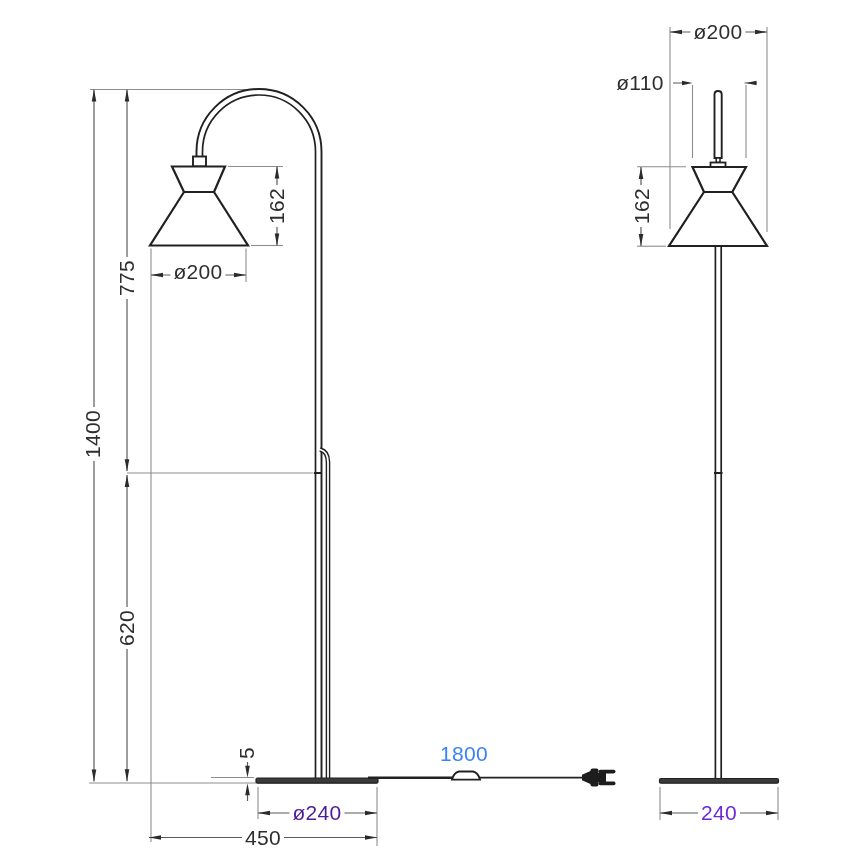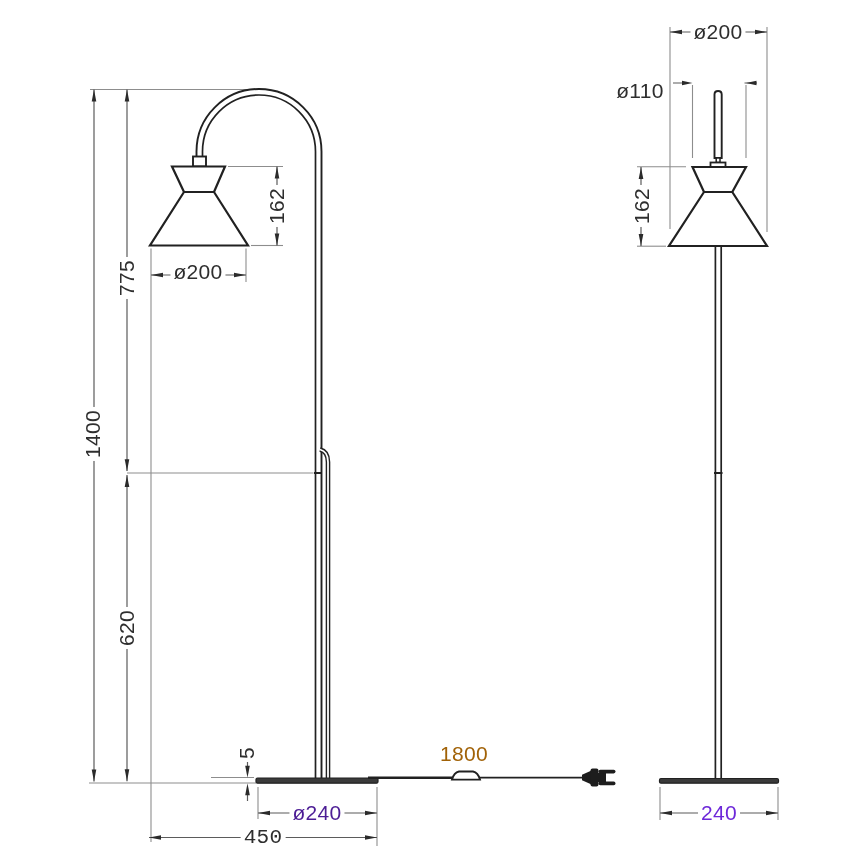--- a/index.html
+++ b/index.html
@@ -143,21 +143,21 @@
       </g>
     </g>
   </svg>
 
   <span class="lbl rot" style="left: 92px; top: 434px; color: rgb(46, 46, 46);">1400</span>
   <span class="lbl rot" style="left: 126px; top: 278px; color: rgb(46, 46, 46);">775</span>
   <span class="lbl rot" style="left: 126px; top: 628px; color: rgb(46, 46, 46);">620</span>
   <span class="lbl rot" style="left: 276px; top: 206px; color: rgb(46, 46, 46);">162</span>
   <span class="lbl" style="left: 198px; top: 271px; color: rgb(46, 46, 46);">ø200</span>
   <span class="lbl rot" style="left: 246px; top: 753px; color: rgb(46, 46, 46);">5</span>
-  <span class="lbl" style="left: 464px; top: 753px; color: #a16207;">1800</span>
+  <span class="lbl" style="left: 464px; top: 753px; color: #3b82f6;">1800</span>
   <span class="lbl" style="left: 317px; top: 812px; color: #4c1d95;">ø240</span>
-  <span class="lbl" style="left: 263px; top: 837px; color: rgb(46, 46, 46); font-family: Liberation Mono, monospace;">450</span>
+  <span class="lbl" style="left: 263px; top: 837px; color: rgb(46, 46, 46);">450</span>
   <span class="lbl" style="left: 718px; top: 31px; color: rgb(46, 46, 46);">ø200</span>
-  <span class="lbl" style="left: 640px; top: 82px; color: rgb(46, 46, 46); margin-top: 8px;">ø110</span>
+  <span class="lbl" style="left: 640px; top: 82px; color: rgb(46, 46, 46);">ø110</span>
   <span class="lbl rot" style="left: 641px; top: 206px; color: rgb(46, 46, 46);">162</span>
   <span class="lbl" style="left: 719px; top: 812px; color: #6d28d9;">240</span>
 
 </div>
 
 </body></html>

